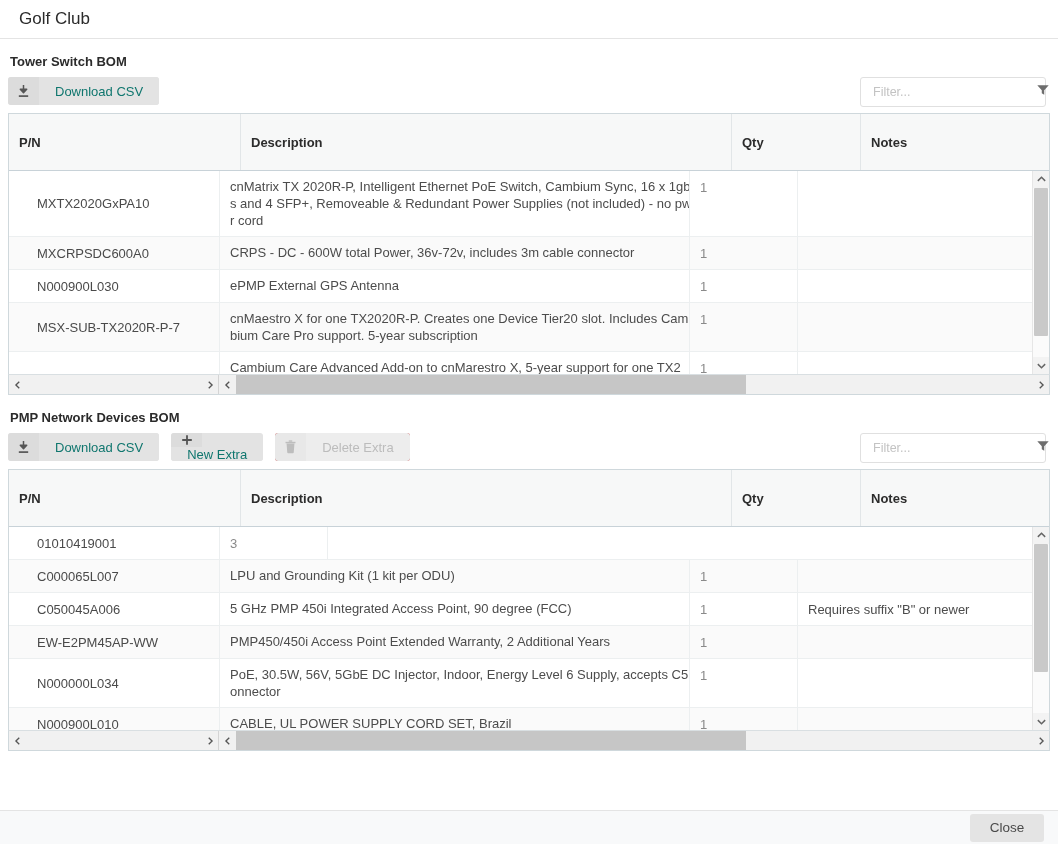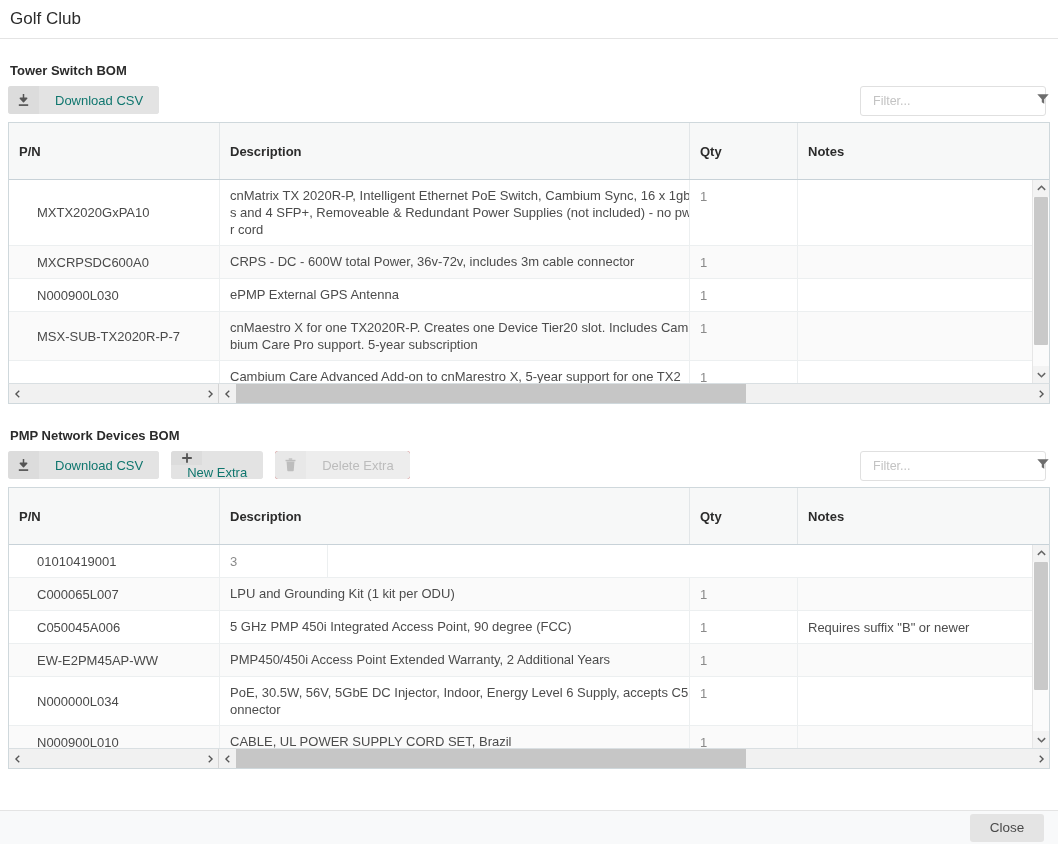--- a/index.html
+++ b/index.html
@@ -11,29 +11,29 @@
     color: #333;
     overflow: hidden;
   }
 
   .page { position: relative; width: 1058px; height: 844px; background:#fff; }
 
   
   .dlg-header {
     height: 39px;
     display: flex; align-items: center;
-    padding: 0 10px;
+    padding: 0 19px;
     border-bottom: 1px solid #e4e4e4;
   }
   .dlg-title { font-size: 17px; color: #2b2b2b; font-weight: 400; }
 
   
   .dlg-body { padding: 0 8px; }
 
-  .section { margin-top: 24px; }
+  .section { margin-top: 15px; }
   .section-title {
     font-size: 13px; font-weight: bold; color: #2b2b2b;
     margin: 0 0 8px 2px;
   }
 
   .toolbar { display: flex; align-items: center; height: 28px; position: relative; }
   .btn-group { display: flex; align-items: center; margin-right: 12px; }
 
   .sbtn {
     display: flex; align-items: stretch; height: 28px;
@@ -78,20 +78,21 @@
     margin-top: 8px;
     border: 1px solid #cfd8dc;
     border-bottom: none;
     background: #fff;
     position: relative;
   }
   .grid-head {
     display: flex; height: 57px;
     background: #f7f8f8;
     border-bottom: 1px solid #c8d2d8;
+    gap: 21px;
   }
   .hcell {
     display: flex; align-items: center;
     font-size: 13px; font-weight: bold; color: #2c2c2c;
     padding: 0 10px;
     border-left: 1px solid #e2e6e8;
   }
   .hcell:first-child { border-left: none; }
 
   .col-pn    { width: 210px; flex: 0 0 210px; }

